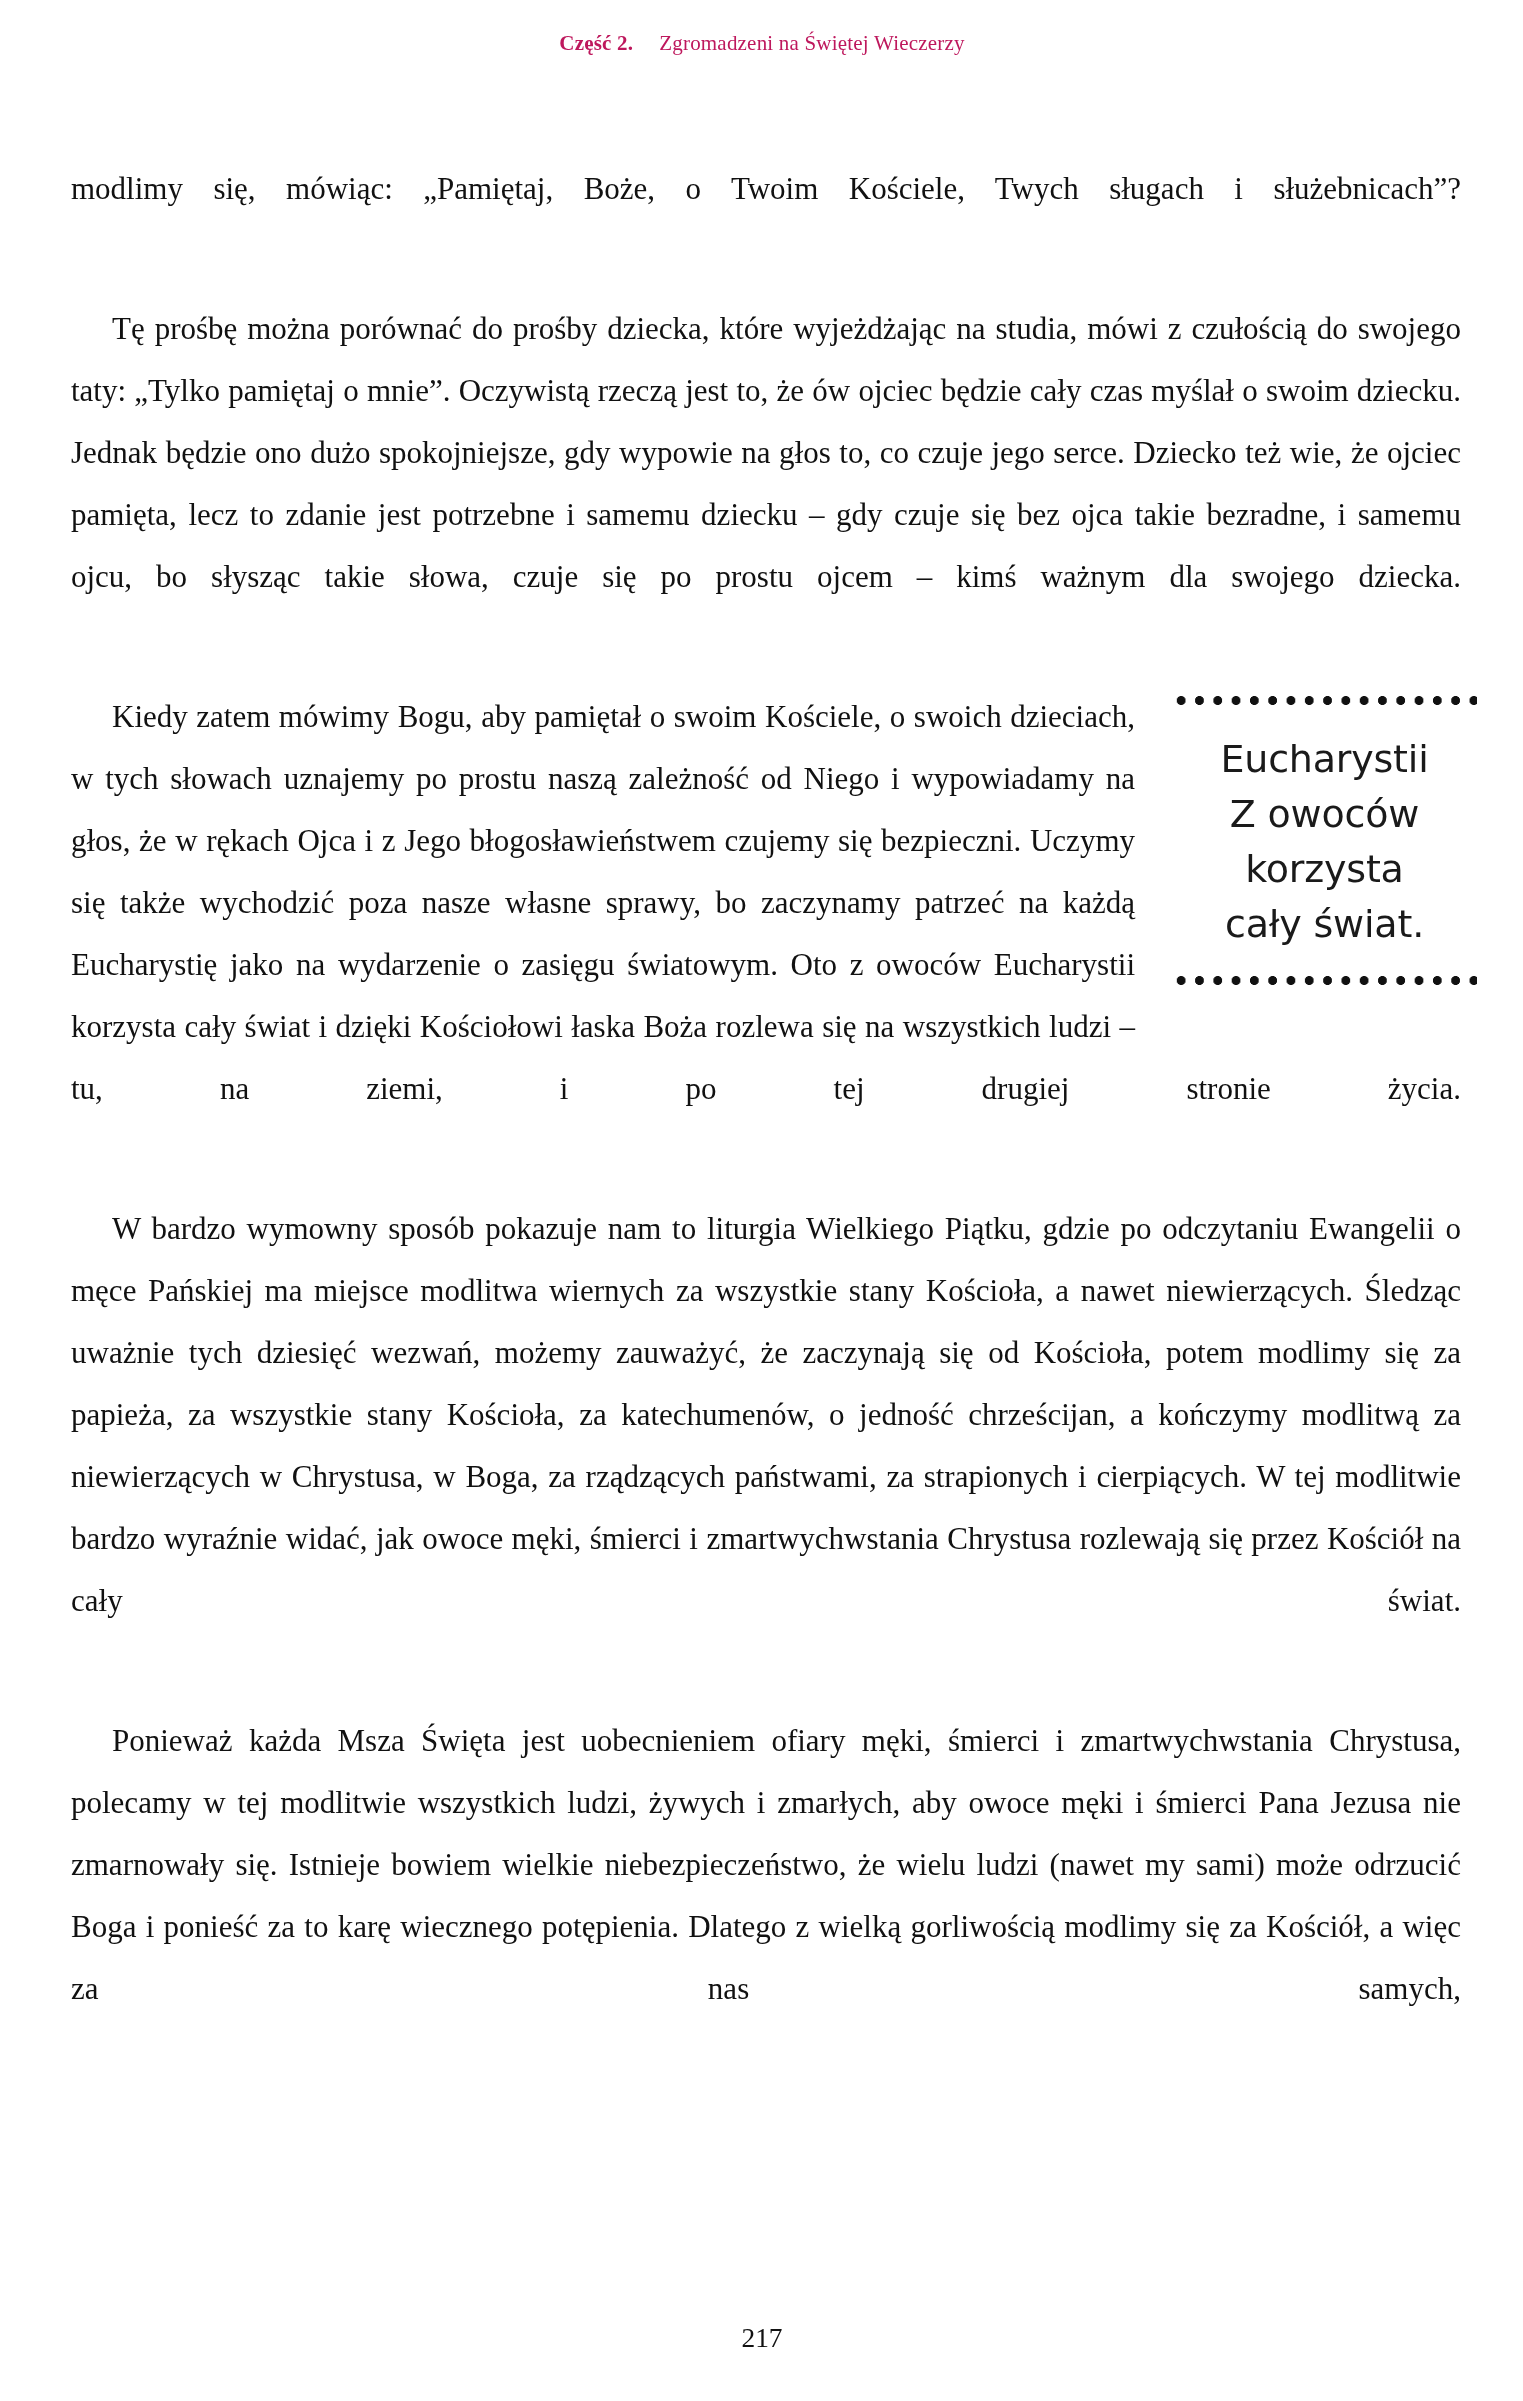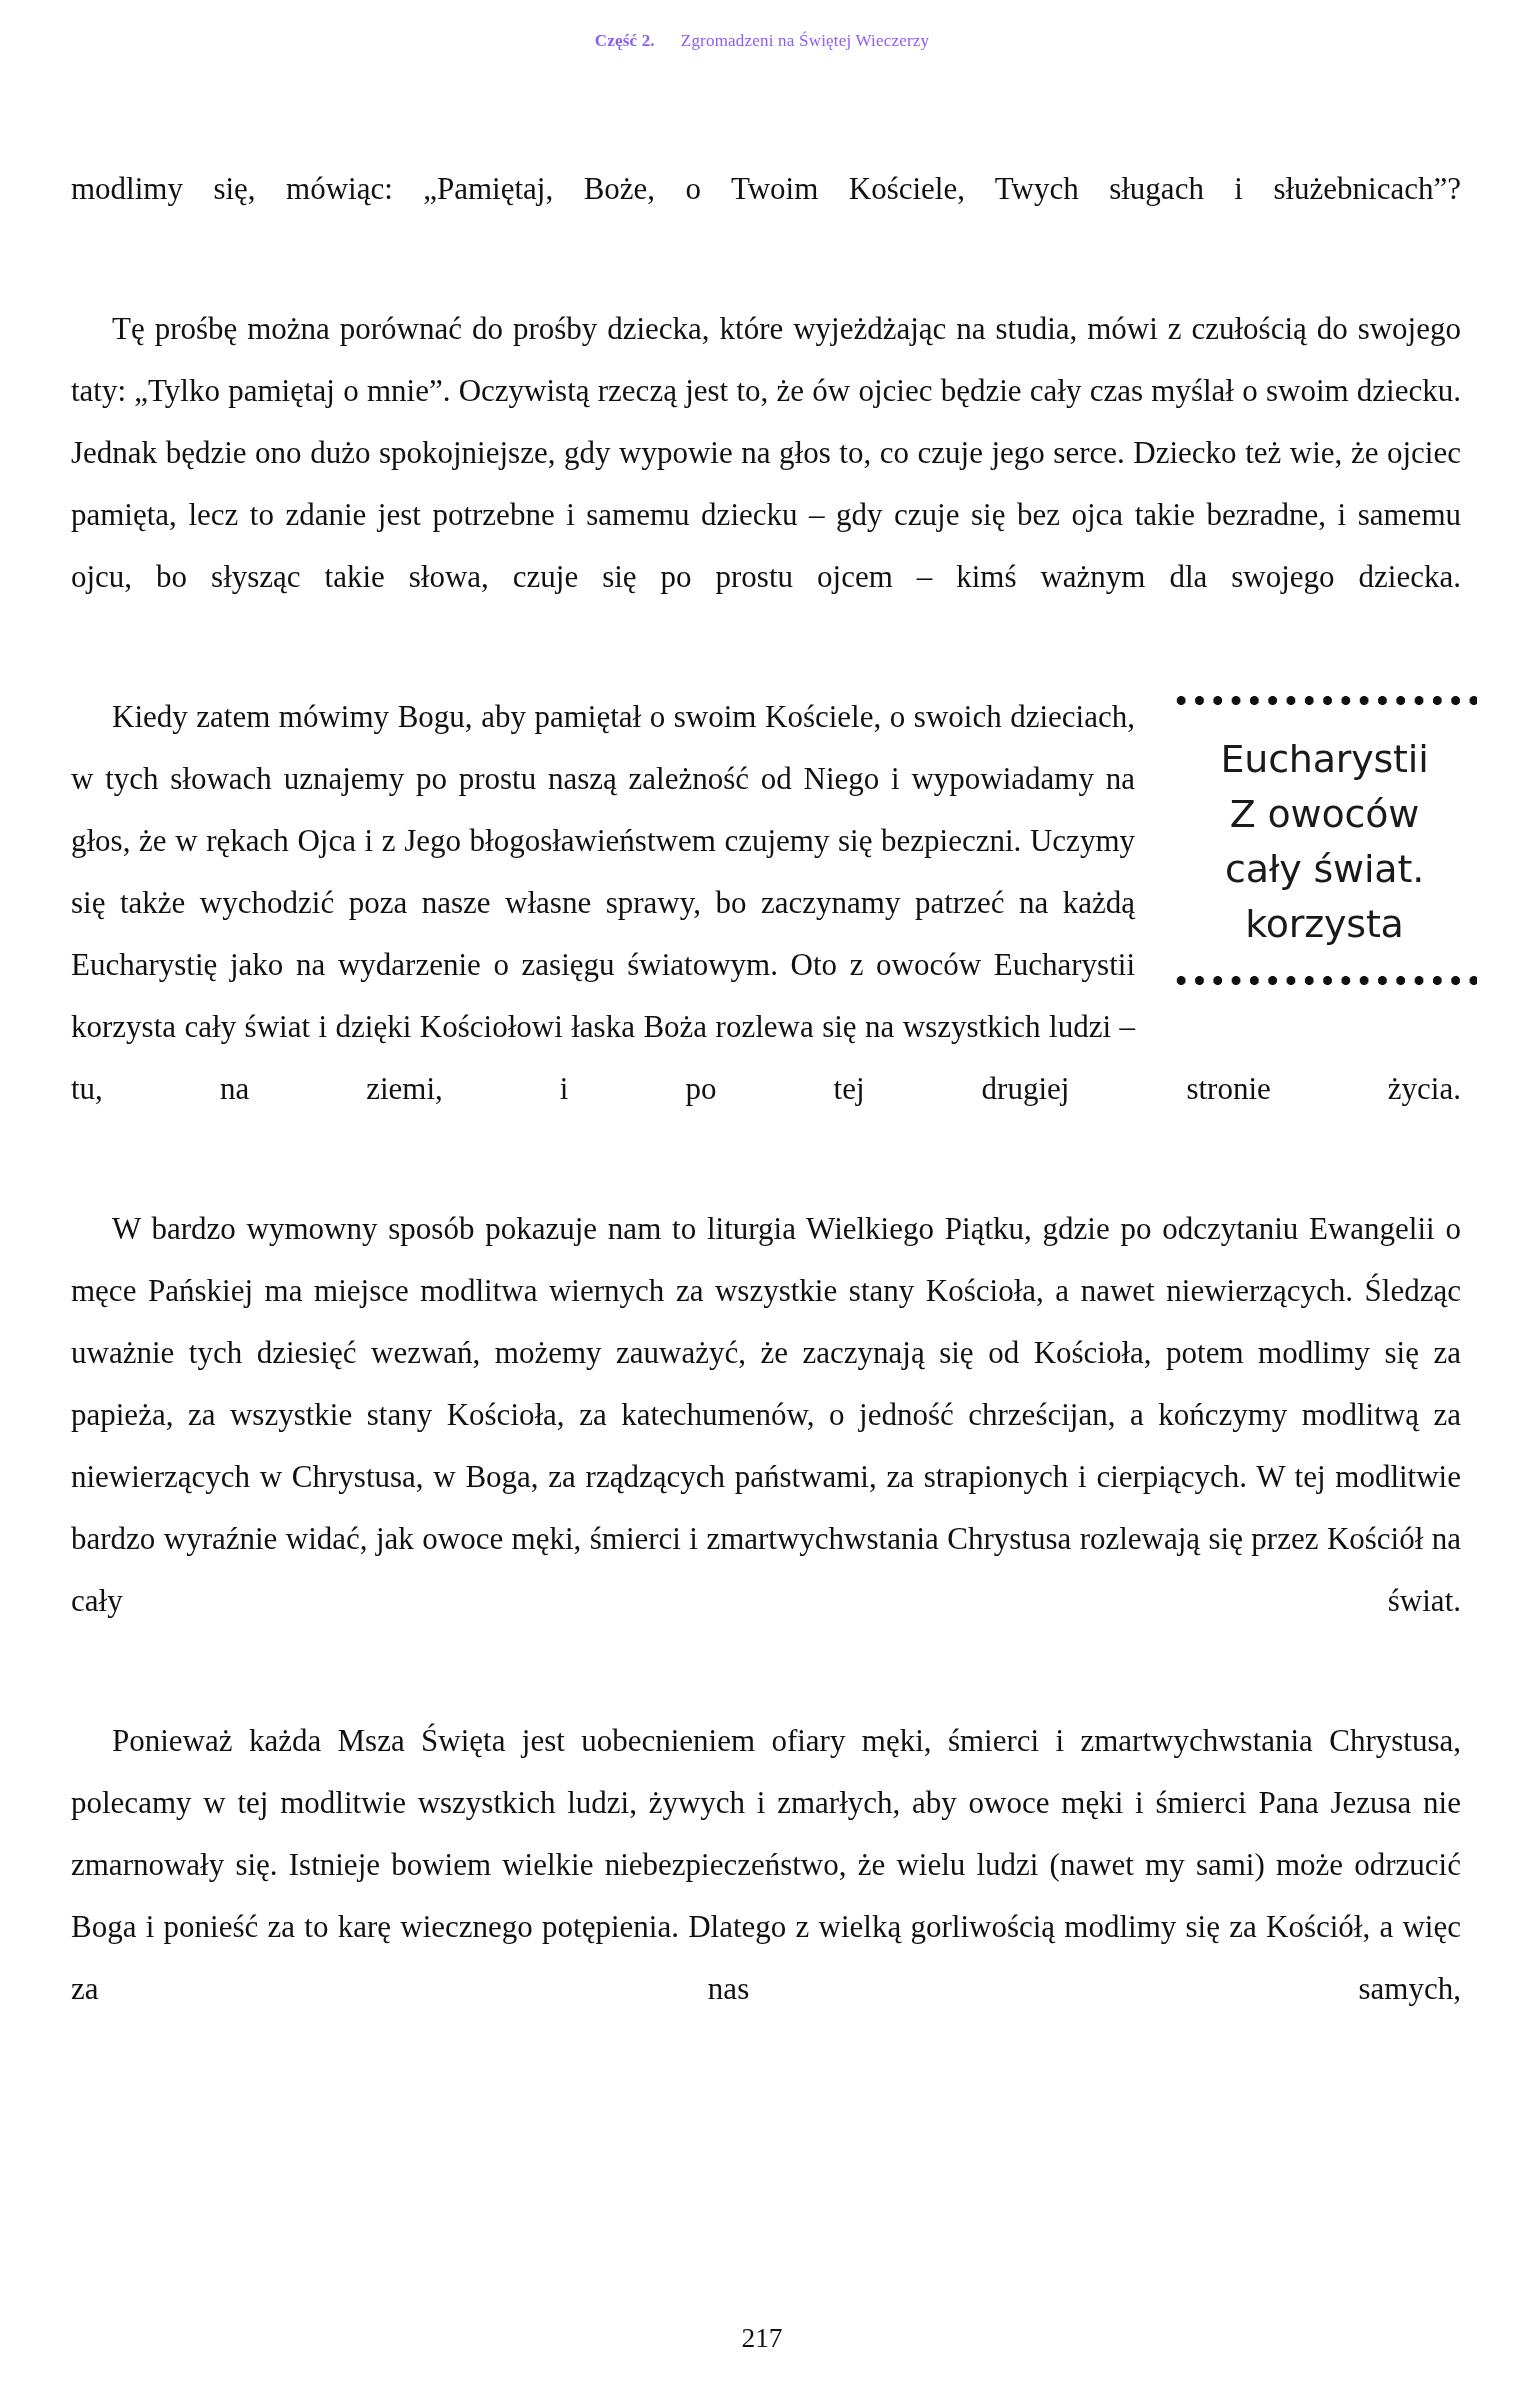--- a/index.html
+++ b/index.html
@@ -22,23 +22,23 @@
   }
 
   
   .running-header {
     position: absolute;
     top: 30.5px;
     left: 0;
     right: 0;
     text-align: center;
     font-family: "Liberation Serif", "DejaVu Serif", serif;
-    font-size: 17px;
+    font-size: 21px;
     letter-spacing: 0.2px;
-    color: #8b5cf6;
+    color: #be185d;
     white-space: nowrap;
   }
   .running-header .part-label {
     font-weight: bold;
   }
   .running-header .header-gap {
     display: inline-block;
     width: 26px;
   }
 
@@ -136,22 +136,22 @@
 
     <p class="para">modlimy się, mówiąc: „Pamiętaj, Boże, o Twoim Kościele, Twych sługach i służebnicach”?</p>
 
     <p class="para indented">Tę prośbę można porównać do prośby dziecka, które wyjeżdżając na studia, mówi z czułością do swojego taty: „Tylko pamiętaj o mnie”. Oczywistą rzeczą jest to, że ów ojciec będzie cały czas myślał o swoim dziecku. Jednak będzie ono dużo spokojniejsze, gdy wypowie na głos to, co czuje jego serce. Dziecko też wie, że ojciec pamięta, lecz to zdanie jest potrzebne i samemu dziecku – gdy czuje się bez ojca takie bezradne, i samemu ojcu, bo słysząc takie słowa, czuje się po prostu ojcem – kimś ważnym dla swojego dziecka.</p>
 
     <aside class="pull-quote">
       <span class="dots-rule top"></span>
       <div class="quote-text">
         <span class="quote-line">Eucharystii</span>
         <span class="quote-line">Z owoców</span>
+        <span class="quote-line">korzysta</span>
         <span class="quote-line">cały świat.</span>
-        <span class="quote-line">korzysta</span>
       </div>
       <span class="dots-rule bottom"></span>
     </aside>
 
     <p class="para indented">Kiedy zatem mówimy Bogu, aby pamiętał o swoim Kościele, o swoich dzieciach, w tych słowach uznajemy po prostu naszą zależność od Niego i wypowiadamy na głos, że w rękach Ojca i z Jego błogosławieństwem czujemy się bezpieczni. Uczymy się także wychodzić poza nasze własne sprawy, bo zaczynamy patrzeć na każdą Eucharystię jako na wydarzenie o zasięgu światowym. Oto z owoców Eucharystii korzysta cały świat i dzięki Kościołowi łaska Boża rozlewa się na wszystkich ludzi – tu, na ziemi, i po tej drugiej stronie życia.</p>
 
     <p class="para indented">W bardzo wymowny sposób pokazuje nam to liturgia Wielkiego Piątku, gdzie po odczytaniu Ewangelii o męce Pańskiej ma miejsce modlitwa wiernych za wszystkie stany Kościoła, a nawet niewierzących. Śledząc uważnie tych dziesięć wezwań, możemy zauważyć, że zaczynają się od Kościoła, potem modlimy się za papieża, za wszystkie stany Kościoła, za katechumenów, o jedność chrześcijan, a kończymy modlitwą za niewierzących w Chrystusa, w Boga, za rządzących państwami, za strapionych i cierpiących. W tej modlitwie bardzo wyraźnie widać, jak owoce męki, śmierci i zmartwychwstania Chrystusa rozlewają się przez Kościół na cały świat.</p>
 
     <p class="para indented">Ponieważ każda Msza Święta jest uobecnieniem ofiary męki, śmierci i zmartwychwstania Chrystusa, polecamy w tej modlitwie wszystkich ludzi, żywych i zmarłych, aby owoce męki i śmierci Pana Jezusa nie zmarnowały się. Istnieje bowiem wielkie niebezpieczeństwo, że wielu ludzi (nawet my sami) może odrzucić Boga i ponieść za to karę wiecznego potępienia. Dlatego z wielką gorliwością modlimy się za Kościół, a więc za nas samych,</p>
 

